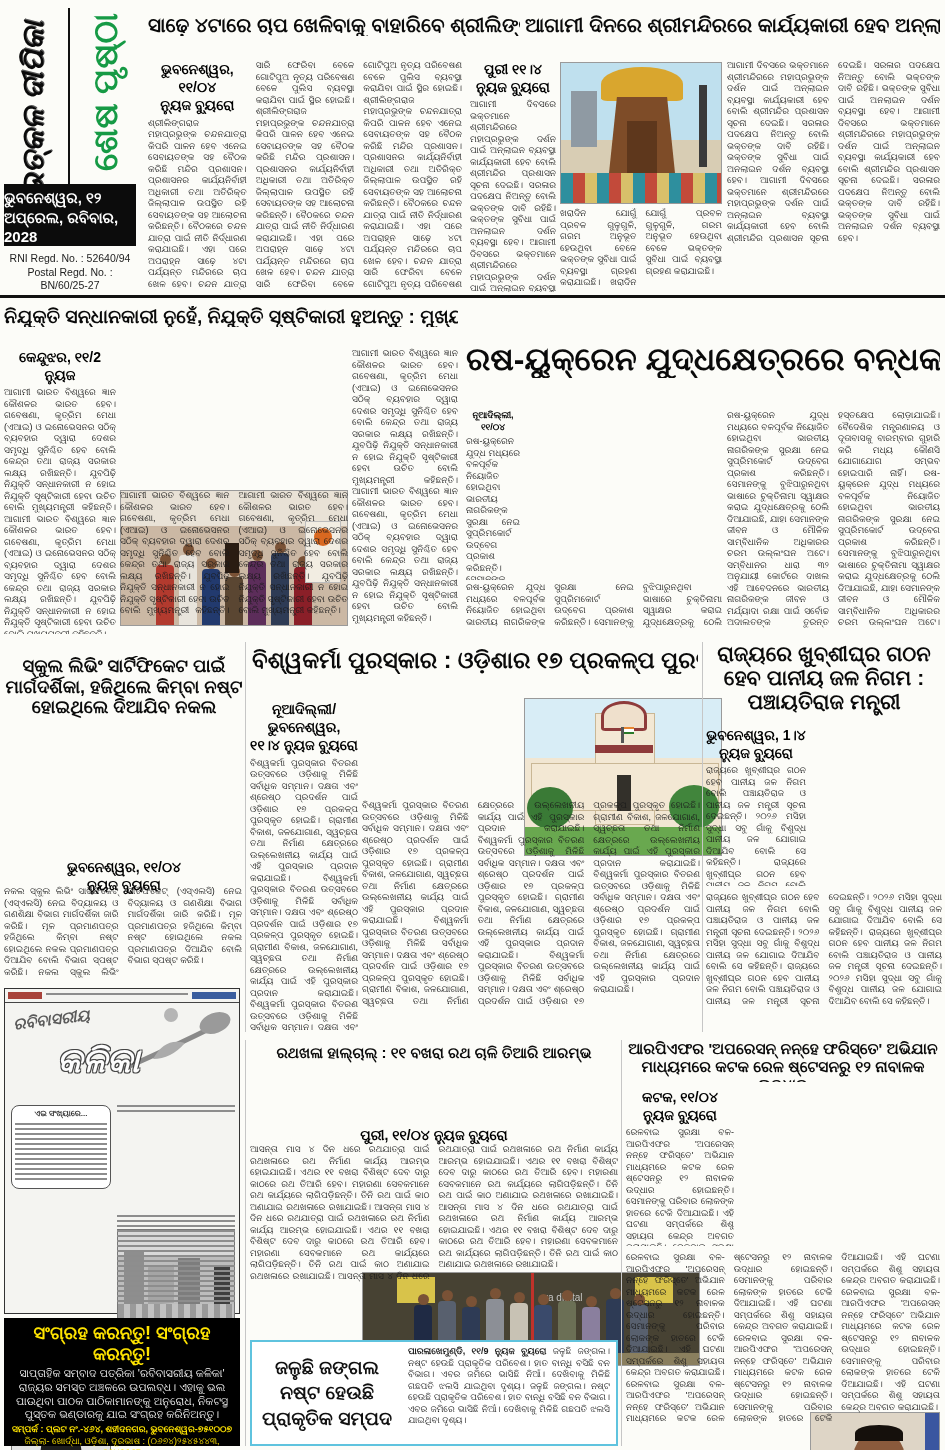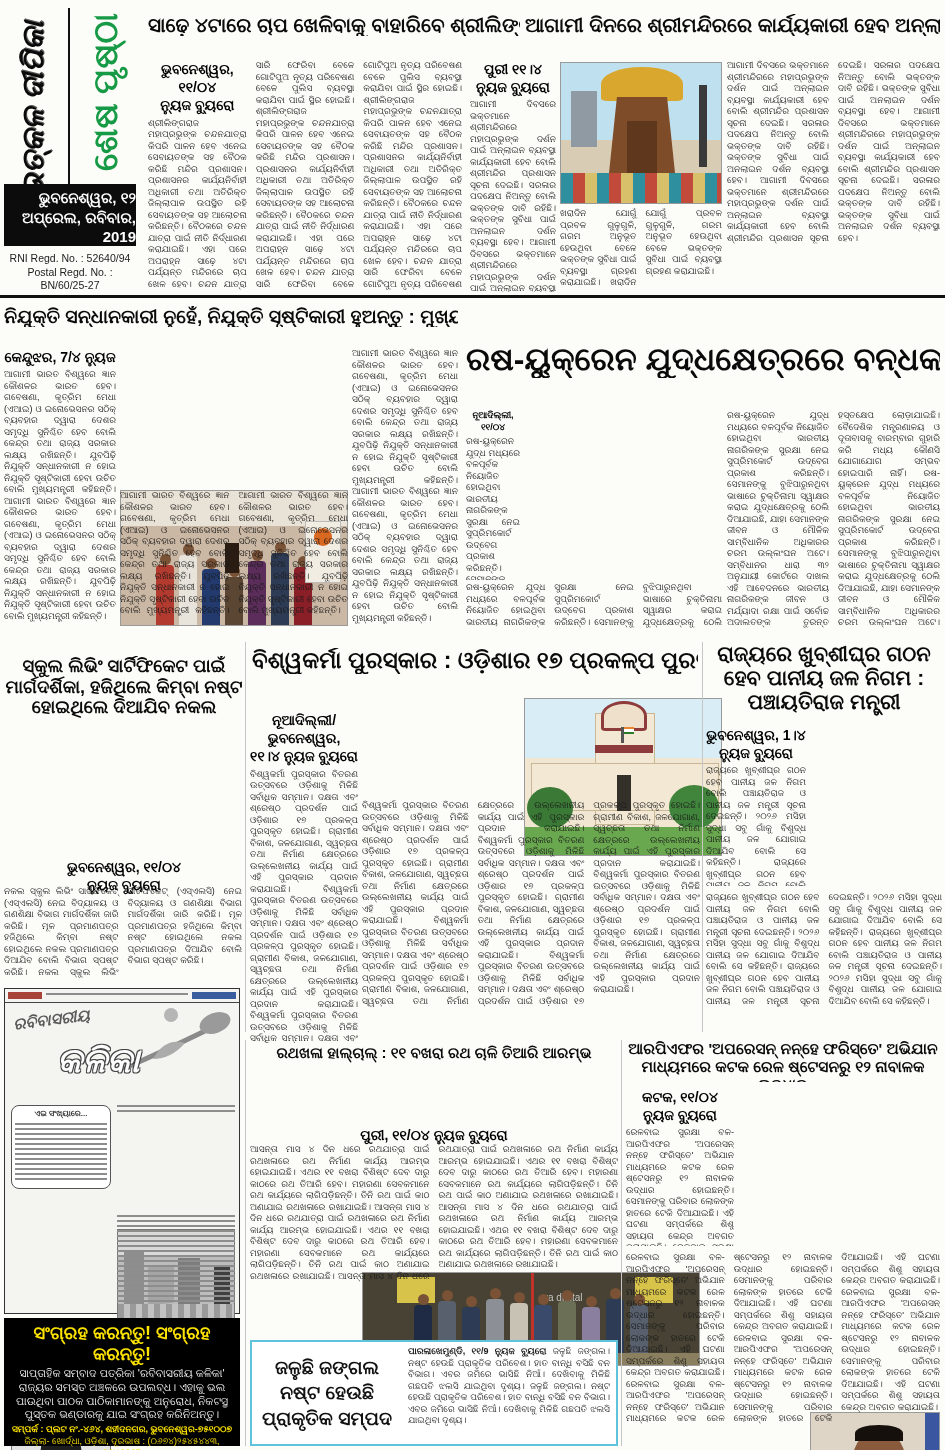--- a/index.html
+++ b/index.html
@@ -25,24 +25,24 @@
 
 <div id="page">
 
   <div class="abs rot" style="left:-72px;top:78px;width:210px;height:64px;">
     <span style="font-size:30px;font-weight:bold;font-style:italic;color:#0a0a0a;text-shadow:1px 1px 0 #555;">ଉତ୍କଳ ଦୀପିକା</span>
   </div>
   <div class="abs" style="left:68px;top:8px;width:2px;height:208px;background:#111;"></div>
   <div class="abs rot" style="left:18px;top:60px;width:175px;height:64px;">
     <span style="font-size:34px;font-weight:bold;color:#169a45;">ଶେଷ ପୃଷ୍ଠା</span>
   </div>
-  <div class="abs" style="left:4px;top:184px;width:132px;height:62px;background:#0c0c0c;color:#fff;font-weight:bold;font-size:15px;text-align:right;line-height:1.3;padding-top:4px;box-sizing:border-box;">
+  <div class="abs" style="left:4px;top:184px;width:132px;height:62px;background:#0c0c0c;color:#fff;font-weight:bold;font-size:15px;text-align:left;line-height:1.3;padding-top:4px;box-sizing:border-box;">
     <div>ଭୁବନେଶ୍ୱର, ୧୨</div>
     <div>ଅପ୍ରେଲ, ରବିବାର,</div>
-    <div>2019</div>
+    <div>2028</div>
   </div>
   <div class="abs" style="left:2px;top:252px;width:136px;font-size:10.5px;text-align:center;line-height:1.3;color:#222;">
     <div>RNI Regd. No. : 52640/94</div>
     <div>Postal Regd. No. :</div>
     <div>BN/60/25-27</div>
   </div>
 
   <div class="abs hl" style="left:148px;top:14px;width:372px;font-size:20px;">ସାଢ଼େ ୪ଟାରେ ଚାପ ଖେଳିବାକୁ ବାହାରିବେ ଶ୍ରୀଲିଙ୍ଗରାଜ</div>
   <div class="abs bd cols3" style="left:148px;top:60px;width:314px;height:232px;">
     <div class="dl">
@@ -73,21 +73,21 @@
     <span>ଖରାଦିନ ଯୋଗୁଁ ପ୍ରବଳ ଗୁଳୁଗୁଳି, ଗରମ ଅନୁଭୂତ ହେଉଥିବା ବେଳେ ଭକ୍ତଙ୍କ ସୁବିଧା ପାଇଁ ବ୍ୟବସ୍ଥା ଗ୍ରହଣ କରାଯାଇଛି। ଖରାଦିନ ଯୋଗୁଁ ପ୍ରବଳ ଗୁଳୁଗୁଳି, ଗରମ ଅନୁଭୂତ ହେଉଥିବା ବେଳେ ଭକ୍ତଙ୍କ ସୁବିଧା ପାଇଁ ବ୍ୟବସ୍ଥା ଗ୍ରହଣ କରାଯାଇଛି।</span>
   </div>
   <div class="abs bd cols2" style="left:727px;top:60px;width:213px;height:232px;">
     <span>ଆଗାମୀ ଦିବସରେ ଭକ୍ତମାନେ ଶ୍ରୀମନ୍ଦିରରେ ମହାପ୍ରଭୁଙ୍କ ଦର୍ଶନ ପାଇଁ ଅନ୍‌ଲାଇନ ବ୍ୟବସ୍ଥା କାର୍ଯ୍ୟକାରୀ ହେବ ବୋଲି ଶ୍ରୀମନ୍ଦିର ପ୍ରଶାସନ ସୂଚନା ଦେଇଛି। ସରଳାର ପଦକ୍ଷେପ ନିଅନ୍ତୁ ବୋଲି ଭକ୍ତଙ୍କ ଦାବି ରହିଛି। ଭକ୍ତଙ୍କ ସୁବିଧା ପାଇଁ ଅନଲାଇନ ଦର୍ଶନ ବ୍ୟବସ୍ଥା ହେବ। ଆଗାମୀ ଦିବସରେ ଭକ୍ତମାନେ ଶ୍ରୀମନ୍ଦିରରେ ମହାପ୍ରଭୁଙ୍କ ଦର୍ଶନ ପାଇଁ ଅନ୍‌ଲାଇନ ବ୍ୟବସ୍ଥା କାର୍ଯ୍ୟକାରୀ ହେବ ବୋଲି ଶ୍ରୀମନ୍ଦିର ପ୍ରଶାସନ ସୂଚନା ଦେଇଛି। ସରଳାର ପଦକ୍ଷେପ ନିଅନ୍ତୁ ବୋଲି ଭକ୍ତଙ୍କ ଦାବି ରହିଛି। ଭକ୍ତଙ୍କ ସୁବିଧା ପାଇଁ ଅନଲାଇନ ଦର୍ଶନ ବ୍ୟବସ୍ଥା ହେବ। ଆଗାମୀ ଦିବସରେ ଭକ୍ତମାନେ ଶ୍ରୀମନ୍ଦିରରେ ମହାପ୍ରଭୁଙ୍କ ଦର୍ଶନ ପାଇଁ ଅନ୍‌ଲାଇନ ବ୍ୟବସ୍ଥା କାର୍ଯ୍ୟକାରୀ ହେବ ବୋଲି ଶ୍ରୀମନ୍ଦିର ପ୍ରଶାସନ ସୂଚନା ଦେଇଛି। ସରଳାର ପଦକ୍ଷେପ ନିଅନ୍ତୁ ବୋଲି ଭକ୍ତଙ୍କ ଦାବି ରହିଛି। ଭକ୍ତଙ୍କ ସୁବିଧା ପାଇଁ ଅନଲାଇନ ଦର୍ଶନ ବ୍ୟବସ୍ଥା ହେବ।</span>
   </div>
 
   <div class="abs" style="left:0;top:295px;width:945px;height:3px;background:#111;"></div>
 
   <div class="abs hl" style="left:4px;top:306px;width:454px;font-size:19px;">ନିଯୁକ୍ତି ସନ୍ଧାନକାରୀ ନୁହେଁ, ନିଯୁକ୍ତି ସୃଷ୍ଟିକାରୀ ହୁଅନ୍ତୁ : ମୁଖ୍ୟମନ୍ତ୍ରୀ</div>
   <div class="abs bd" style="left:4px;top:348px;width:112px;height:286px;">
-    <div class="dl">କେନ୍ଦୁଝର, 7/୪ ନ୍ୟୁଜ</div>
+    <div class="dl">କେନ୍ଦୁଝର, ୧୧/2 ନ୍ୟୁଜ</div>
     <span>ଆଗାମୀ ଭାରତ ବିଶ୍ୱରେ ଜ୍ଞାନ କୌଶଳର ଭାରତ ହେବ। ଗବେଷଣା, କୃତ୍ରିମ ମେଧା (ଏଆଇ) ଓ ଇନୋଭେସନର ସଠିକ୍ ବ୍ୟବହାର ଦ୍ୱାରା ଦେଶର ସମୃଦ୍ଧି ସୁନିଶ୍ଚିତ ହେବ ବୋଲି କେନ୍ଦ୍ର ତଥା ରାଜ୍ୟ ସରକାର ଲକ୍ଷ୍ୟ ରଖିଛନ୍ତି। ଯୁବପିଢ଼ି ନିଯୁକ୍ତି ସନ୍ଧାନକାରୀ ନ ହୋଇ ନିଯୁକ୍ତି ସୃଷ୍ଟିକାରୀ ହେବା ଉଚିତ ବୋଲି ମୁଖ୍ୟମନ୍ତ୍ରୀ କହିଛନ୍ତି। ଆଗାମୀ ଭାରତ ବିଶ୍ୱରେ ଜ୍ଞାନ କୌଶଳର ଭାରତ ହେବ। ଗବେଷଣା, କୃତ୍ରିମ ମେଧା (ଏଆଇ) ଓ ଇନୋଭେସନର ସଠିକ୍ ବ୍ୟବହାର ଦ୍ୱାରା ଦେଶର ସମୃଦ୍ଧି ସୁନିଶ୍ଚିତ ହେବ ବୋଲି କେନ୍ଦ୍ର ତଥା ରାଜ୍ୟ ସରକାର ଲକ୍ଷ୍ୟ ରଖିଛନ୍ତି। ଯୁବପିଢ଼ି ନିଯୁକ୍ତି ସନ୍ଧାନକାରୀ ନ ହୋଇ ନିଯୁକ୍ତି ସୃଷ୍ଟିକାରୀ ହେବା ଉଚିତ ବୋଲି ମୁଖ୍ୟମନ୍ତ୍ରୀ କହିଛନ୍ତି।</span>
   </div>
 
   <div class="abs ph" style="left:120px;top:348px;width:228px;height:136px;background:linear-gradient(180deg,#e9e2d6 0 26%,#cbb8a4 26% 100%);">
     <div class="fig">
       <div class="person">
           <div class="h"></div>
           <div class="b" style="height:60px;background:#b23a2e;"></div>
         </div>
       <div class="person">
@@ -186,21 +186,21 @@
   </div>
   <div class="abs dl" style="left:4px;top:858px;width:240px;">
     <div>ଭୁବନେଶ୍ୱର, ୧୧/୦୪</div>
       <div>ନ୍ୟୁଜ ବ୍ୟୁରୋ</div>
   </div>
   <div class="abs bd cols2" style="left:4px;top:886px;width:238px;height:98px;">
     <span>ନକଲ ସ୍କୁଲ ଲିଭିଂ ସାର୍ଟିଫିକେଟ୍ (ଏସ୍‌ଏଲସି) ନେଇ ବିଦ୍ୟାଳୟ ଓ ଗଣଶିକ୍ଷା ବିଭାଗ ମାର୍ଗଦର୍ଶିକା ଜାରି କରିଛି। ମୂଳ ପ୍ରମାଣପତ୍ର ହଜିଥିଲେ କିମ୍ବା ନଷ୍ଟ ହୋଇଥିଲେ ନକଲ ପ୍ରମାଣପତ୍ର ଦିଆଯିବ ବୋଲି ବିଭାଗ ସ୍ପଷ୍ଟ କରିଛି। ନକଲ ସ୍କୁଲ ଲିଭିଂ ସାର୍ଟିଫିକେଟ୍ (ଏସ୍‌ଏଲସି) ନେଇ ବିଦ୍ୟାଳୟ ଓ ଗଣଶିକ୍ଷା ବିଭାଗ ମାର୍ଗଦର୍ଶିକା ଜାରି କରିଛି। ମୂଳ ପ୍ରମାଣପତ୍ର ହଜିଥିଲେ କିମ୍ବା ନଷ୍ଟ ହୋଇଥିଲେ ନକଲ ପ୍ରମାଣପତ୍ର ଦିଆଯିବ ବୋଲି ବିଭାଗ ସ୍ପଷ୍ଟ କରିଛି।</span>
   </div>
 
   <div class="abs hl" style="left:252px;top:648px;width:446px;font-size:23px;">ବିଶ୍ୱକର୍ମା ପୁରସ୍କାର : ଓଡ଼ିଶାର ୧୭ ପ୍ରକଳ୍ପ ପୁରସ୍କୃତ</div>
-  <div class="abs bd" style="left:250px;top:700px;width:108px;height:332px;margin-top:11px;">
+  <div class="abs bd" style="left:250px;top:700px;width:108px;height:332px;">
     <div class="dl">
       <div>ନୂଆଦିଲ୍ଲୀ/ଭୁବନେଶ୍ୱର,</div>
         <div>୧୧।୪ ନ୍ୟୁଜ ବ୍ୟୁରୋ</div>
     </div>
     <span>ବିଶ୍ୱକର୍ମା ପୁରସ୍କାର ବିତରଣ ଉତ୍ସବରେ ଓଡ଼ିଶାକୁ ମିଳିଛି ସର୍ବାଧିକ ସମ୍ମାନ। ଦକ୍ଷତା ଏବଂ ଶ୍ରେଷ୍ଠ ପ୍ରଦର୍ଶନ ପାଇଁ ଓଡ଼ିଶାର ୧୭ ପ୍ରକଳ୍ପ ପୁରସ୍କୃତ ହୋଇଛି। ଗ୍ରାମୀଣ ବିକାଶ, ଜଳଯୋଗାଣ, ସ୍ୱଚ୍ଛତା ତଥା ନିର୍ମାଣ କ୍ଷେତ୍ରରେ ଉଲ୍ଲେଖନୀୟ କାର୍ଯ୍ୟ ପାଇଁ ଏହି ପୁରସ୍କାର ପ୍ରଦାନ କରାଯାଇଛି। ବିଶ୍ୱକର୍ମା ପୁରସ୍କାର ବିତରଣ ଉତ୍ସବରେ ଓଡ଼ିଶାକୁ ମିଳିଛି ସର୍ବାଧିକ ସମ୍ମାନ। ଦକ୍ଷତା ଏବଂ ଶ୍ରେଷ୍ଠ ପ୍ରଦର୍ଶନ ପାଇଁ ଓଡ଼ିଶାର ୧୭ ପ୍ରକଳ୍ପ ପୁରସ୍କୃତ ହୋଇଛି। ଗ୍ରାମୀଣ ବିକାଶ, ଜଳଯୋଗାଣ, ସ୍ୱଚ୍ଛତା ତଥା ନିର୍ମାଣ କ୍ଷେତ୍ରରେ ଉଲ୍ଲେଖନୀୟ କାର୍ଯ୍ୟ ପାଇଁ ଏହି ପୁରସ୍କାର ପ୍ରଦାନ କରାଯାଇଛି। ବିଶ୍ୱକର୍ମା ପୁରସ୍କାର ବିତରଣ ଉତ୍ସବରେ ଓଡ଼ିଶାକୁ ମିଳିଛି ସର୍ବାଧିକ ସମ୍ମାନ। ଦକ୍ଷତା ଏବଂ ଶ୍ରେଷ୍ଠ ପ୍ରଦର୍ଶନ ପାଇଁ ଓଡ଼ିଶାର ୧୭ ପ୍ରକଳ୍ପ ପୁରସ୍କୃତ ହୋଇଛି। ଗ୍ରାମୀଣ ବିକାଶ, ଜଳଯୋଗାଣ, ସ୍ୱଚ୍ଛତା ତଥା ନିର୍ମାଣ କ୍ଷେତ୍ରରେ ଉଲ୍ଲେଖନୀୟ କାର୍ଯ୍ୟ ପାଇଁ ଏହି ପୁରସ୍କାର ପ୍ରଦାନ କରାଯାଇଛି।</span>
   </div>
 
   <div class="abs ph" style="left:362px;top:700px;width:338px;height:94px;background:#474233;">
     <div class="abs" style="left:0;bottom:0;width:100%;height:12px;background:#8a7f5e;"></div>
     <div class="abs" style="left:34px;top:4px;width:38px;height:26px;background:#d8c34a;"></div>

